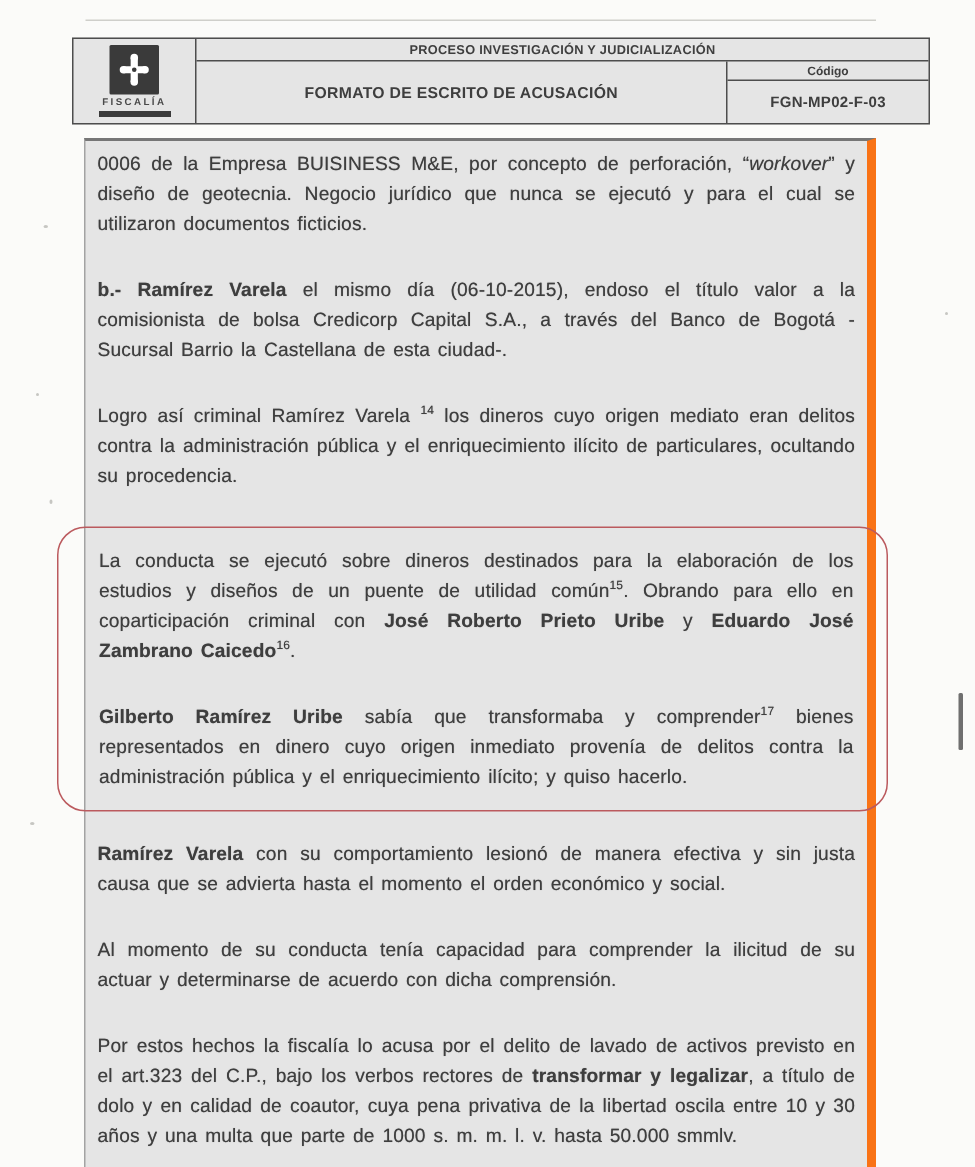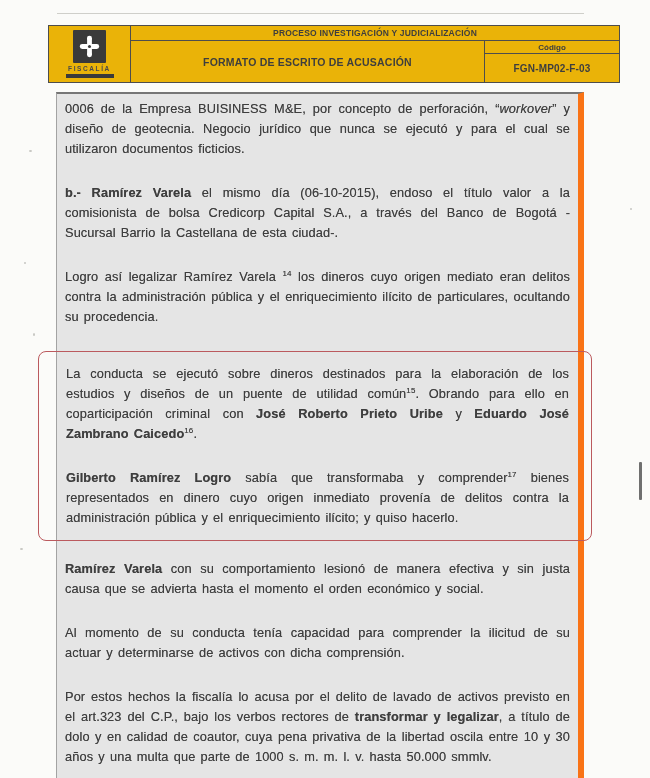--- a/index.html
+++ b/index.html
@@ -14,21 +14,21 @@
   .speck{position:absolute;background:#c6c6c2;border-radius:50%;}
   .s1{left:29px;top:150px;width:3px;height:2px;}
   .s2{left:24px;top:262px;width:2px;height:2px;}
   .s3{left:33px;top:333px;width:2px;height:3px;}
   .s4{left:20px;top:548px;width:3px;height:2px;}
   .s5{left:630px;top:208px;width:2px;height:2px;}
   .edge-dash{position:absolute;left:639px;top:462px;width:3px;height:38px;background:#6f6f6f;border-radius:1px;}
   
   .header{
     position:absolute;top:25px;left:48px;width:572px;height:58px;
-    border:1px solid #4d4d4d;display:flex;background:#eab308;box-sizing:border-box;
+    border:1px solid #4d4d4d;display:flex;background:#e5e5e5;box-sizing:border-box;
   }
   .logo-cell{
     width:82px;border-right:1px solid #4d4d4d;box-sizing:border-box;
     display:flex;flex-direction:column;align-items:center;justify-content:center;gap:1px;padding:2px 0;
   }
   .logo-square{width:33px;height:33px;background:#3a3a3a;display:flex;align-items:center;justify-content:center;border-radius:1px;}
   .logo-label{font-size:6.5px;font-weight:bold;letter-spacing:1.6px;color:#4a4a4a;margin-top:1px;}
   .logo-bar{width:48px;height:4px;background:#3a3a3a;margin-top:1px;}
   .header-main{flex:1;display:flex;flex-direction:column;min-width:0;}
   .row1{
@@ -103,29 +103,29 @@
           <div class="codigo-value">FGN-MP02-F-03</div>
         </div>
       </div>
     </div>
   </div>
 
   <div class="body-box">
       <div class="plain">
         <p><span>0006 de la Empresa BUISINESS M&amp;E, por concepto de perforación, “</span><span class="i">workover</span><span>” y diseño de geotecnia. Negocio jurídico que nunca se ejecutó y para el cual se utilizaron documentos ficticios.</span></p>
         <p><span class="b">b.- Ramírez Varela</span><span> el mismo día (06-10-2015), endoso el título valor a la comisionista de bolsa Credicorp Capital S.A., a través del Banco de Bogotá -Sucursal Barrio la Castellana de esta ciudad-.</span></p>
-        <p><span>Logro así legalizar Ramírez Varela </span><sup>14</sup><span> los dineros cuyo origen mediato eran delitos contra la administración pública y el enriquecimiento ilícito de particulares, ocultando su procedencia.</span></p>
+        <p><span>Logro así criminal Ramírez Varela </span><sup>14</sup><span> los dineros cuyo origen mediato eran delitos contra la administración pública y el enriquecimiento ilícito de particulares, ocultando su procedencia.</span></p>
       </div>
-      <div class="highlight" style="border-color: rgb(187, 90, 94);">
+      <div class="highlight" style="border-color: rgb(187, 90, 94); border-radius: 19px;">
         <p><span>La conducta se ejecutó sobre dineros destinados para la elaboración de los estudios y diseños de un puente de utilidad común</span><sup>15</sup><span>. Obrando para ello en coparticipación criminal con </span><span class="b">José Roberto Prieto Uribe</span><span> y </span><span class="b">Eduardo José Zambrano Caicedo</span><sup>16</sup><span>.</span></p>
-        <p><span class="b">Gilberto Ramírez Logro</span><span> sabía que transformaba y comprender</span><sup>17</sup><span> bienes representados en dinero cuyo origen inmediato provenía de delitos contra la administración pública y el enriquecimiento ilícito; y quiso hacerlo.</span></p>
+        <p><span class="b">Gilberto Ramírez Uribe</span><span> sabía que transformaba y comprender</span><sup>17</sup><span> bienes representados en dinero cuyo origen inmediato provenía de delitos contra la administración pública y el enriquecimiento ilícito; y quiso hacerlo.</span></p>
       </div>
       <div class="plain">
         <p><span class="b">Ramírez Varela</span><span> con su comportamiento lesionó de manera efectiva y sin justa causa que se advierta hasta el momento el orden económico y social.</span></p>
-        <p><span>Al momento de su conducta tenía capacidad para comprender la ilicitud de su actuar y determinarse de activos con dicha comprensión.</span></p>
+        <p><span>Al momento de su conducta tenía capacidad para comprender la ilicitud de su actuar y determinarse de acuerdo con dicha comprensión.</span></p>
         <p><span>Por estos hechos la fiscalía lo acusa por el delito de lavado de activos previsto en el art.323 del C.P., bajo los verbos rectores de </span><span class="b">transformar y legalizar</span><span>, a título de dolo y en calidad de coautor, cuya pena privativa de la libertad oscila entre 10 y 30 años y una multa que parte de 1000 s. m. m. l. v. hasta 50.000 smmlv.</span></p>
         <p class="heading"><span class="b">CIRCUNSTANCIAS DE MENOR PUNIBILIDAD (Art. 55 N°1)</span></p>
       </div>
     </div>
 
   <div class="speck s1"></div>
   <div class="speck s2"></div>
   <div class="speck s3"></div>
   <div class="speck s4"></div>
   <div class="speck s5"></div>

